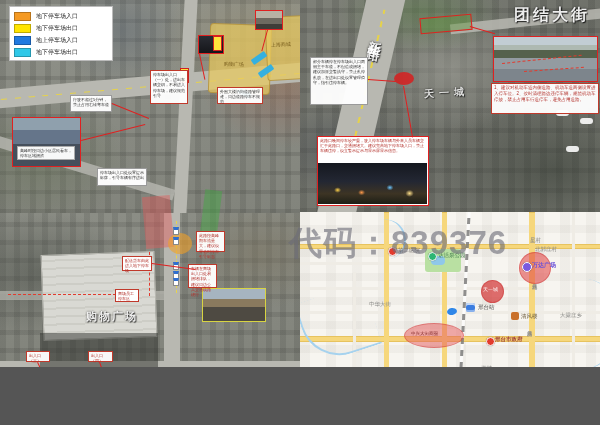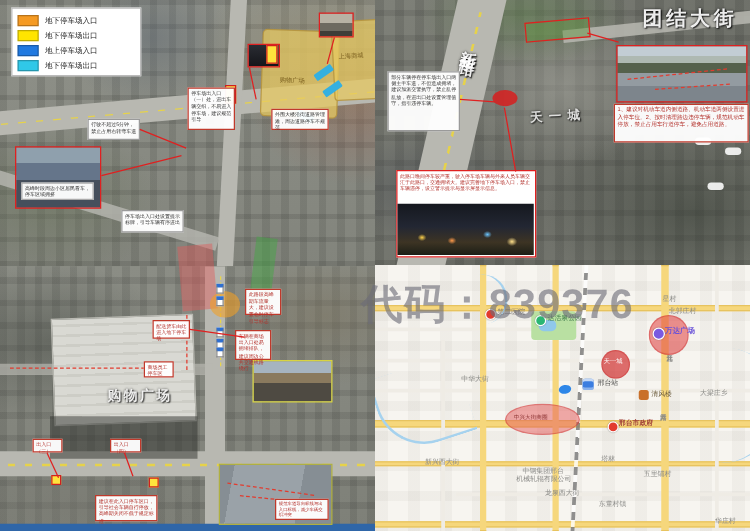--- a/index.html
+++ b/index.html
@@ -1,16 +1,16 @@
 <!DOCTYPE html>
 <html><head>
 <meta charset="utf-8">
 <style>
   html,body{margin:0;padding:0;background:#555;}
-  .stage{position:relative;width:600px;height:425px;overflow:hidden;
+  .stage{position:relative;width:600px;height:367px;overflow:hidden;
          font-family:"Liberation Sans","DejaVu Sans",sans-serif;background:#8a8c83;}
   
   .q{position:absolute;overflow:hidden;}
   .q-tl{left:0;top:0;width:300px;height:213px;
     background:
       radial-gradient(130px 90px at 40px 160px, rgba(104,114,90,.55), transparent 70%),
       radial-gradient(150px 100px at 262px 42px, rgba(152,140,108,.5), transparent 70%),
       radial-gradient(120px 90px at 285px 85px, rgba(150,98,80,.45), transparent 70%),
       radial-gradient(100px 80px at 120px 30px, rgba(88,98,110,.45), transparent 70%),
       repeating-linear-gradient(90deg, rgba(55,57,52,.16) 0 6px, transparent 6px 15px),

